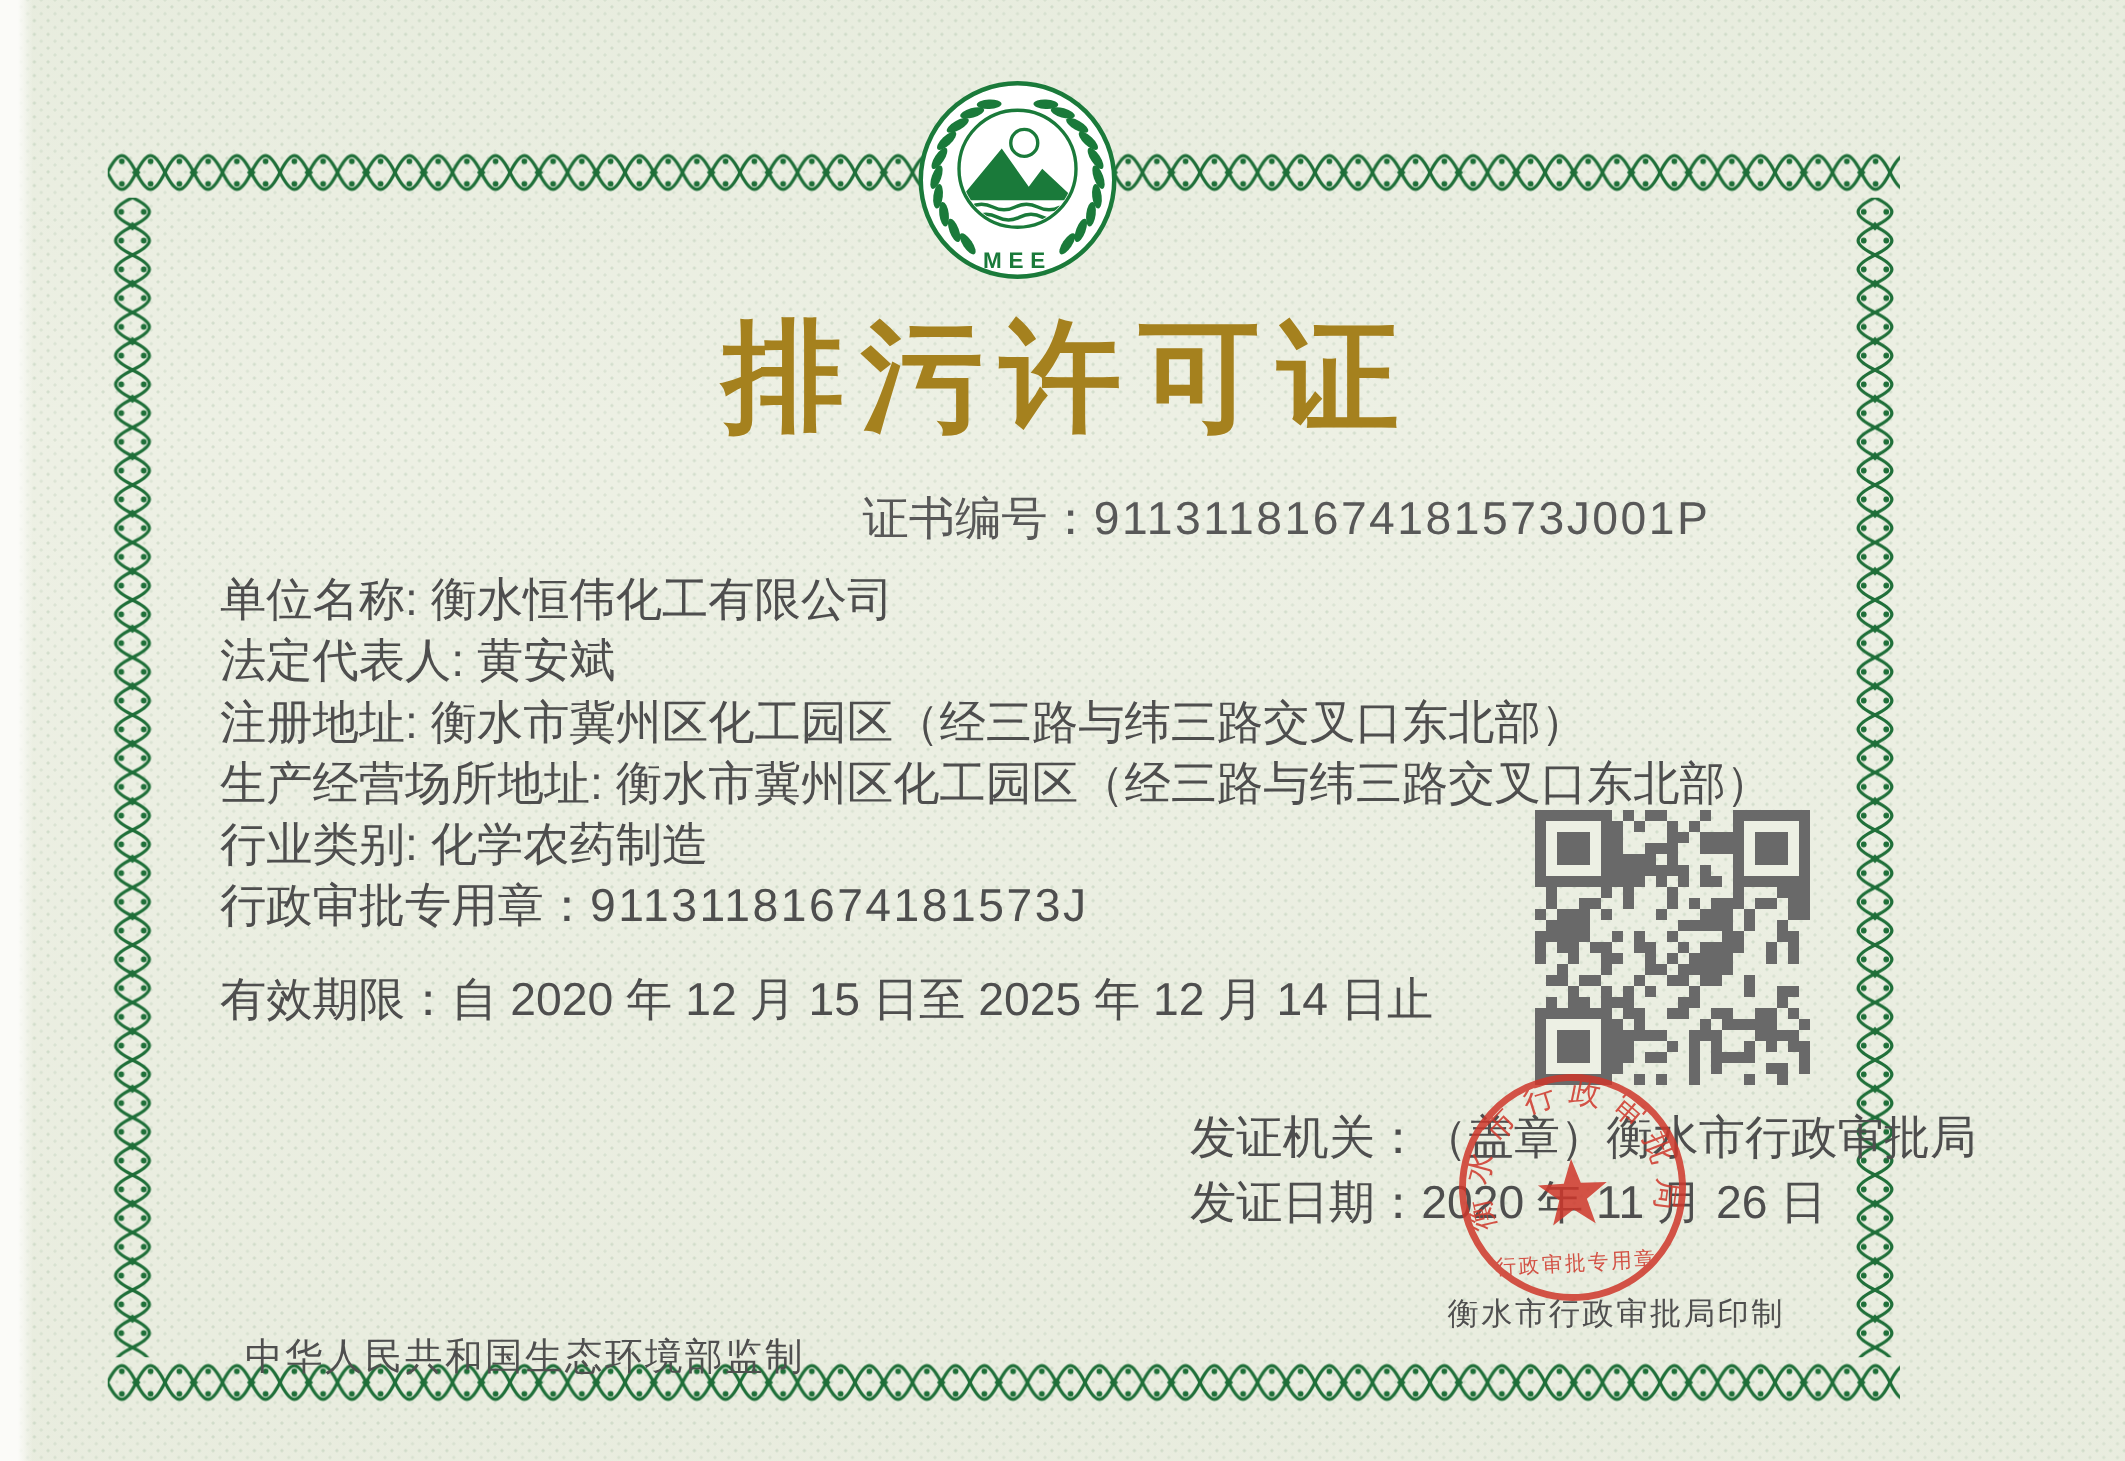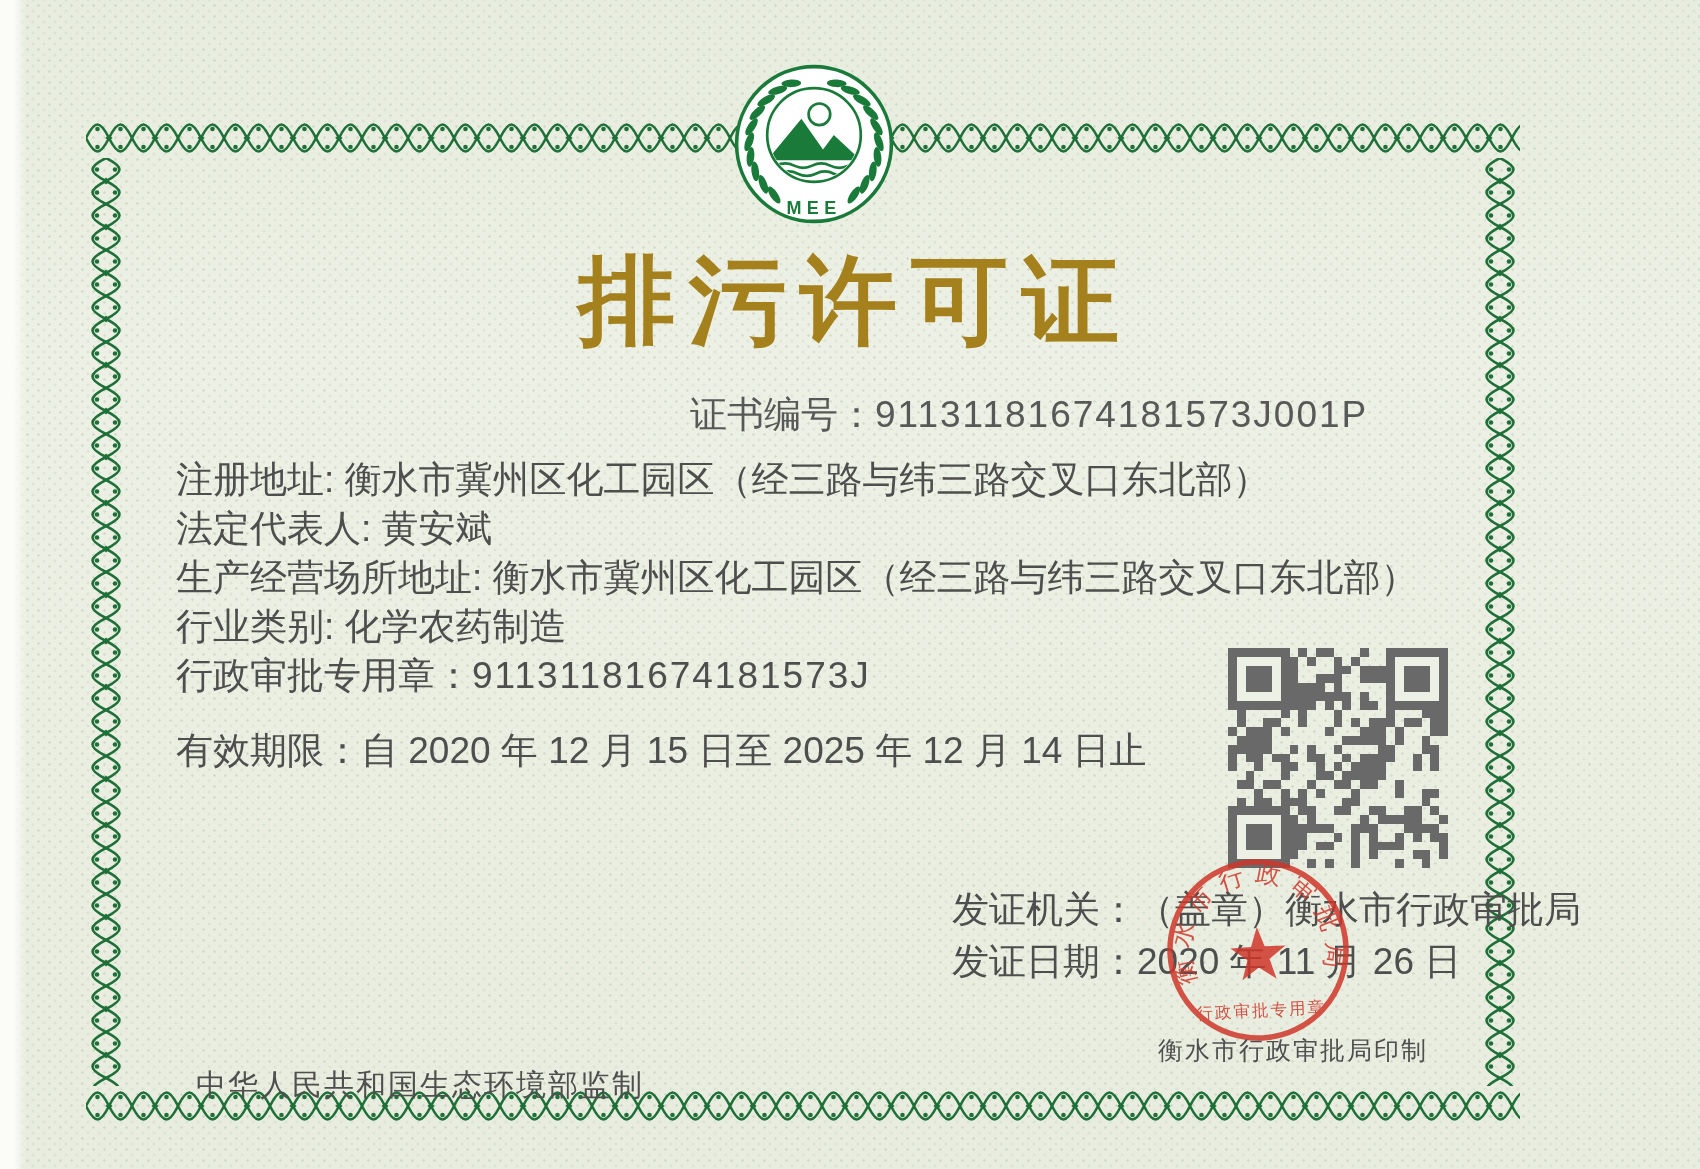--- a/index.html
+++ b/index.html
@@ -112,22 +112,23 @@
     <text y="78" text-anchor="middle" font-size="20" font-weight="bold" letter-spacing="6" fill="#1a7a3a">MEE</text>
   </svg>
 
   <div class="title">排污许可证</div>
 
   <div class="cert-row">
     <span>证书编号：</span><span class="num">91131181674181573J001P</span>
   </div>
 
   <div class="info">
+    <div class="info-line"><span>单位名称:</span> <span>衡水恒伟化工有限公司</span></div>
+    <div class="info-line"><span>法定代表人:</span> <span>黄安斌</span></div>
     <div class="info-line"><span>注册地址:</span> <span>衡水市冀州区化工园区（经三路与纬三路交叉口东北部）</span></div>
-    <div class="info-line"><span>法定代表人:</span> <span>黄安斌</span></div>
     <div class="info-line"><span>生产经营场所地址:</span> <span>衡水市冀州区化工园区（经三路与纬三路交叉口东北部）</span></div>
     <div class="info-line"><span>行业类别:</span> <span>化学农药制造</span></div>
     <div class="info-line"><span>行政审批专用章：</span><span style="letter-spacing:2px;">91131181674181573J</span></div>
     <div class="info-line gap"><span>有效期限：</span><span>自 2020 年 12 月 15 日至 2025 年 12 月 14 日止</span></div>
   </div>
 
   <svg class="qr" id="qr-svg" viewBox="0 0 25 25" shape-rendering="crispEdges">
       <rect x="8" y="0" width="1" height="1" fill="#696969"></rect>
       <rect x="10" y="0" width="1" height="1" fill="#696969"></rect>
       <rect x="11" y="0" width="1" height="1" fill="#696969"></rect>

